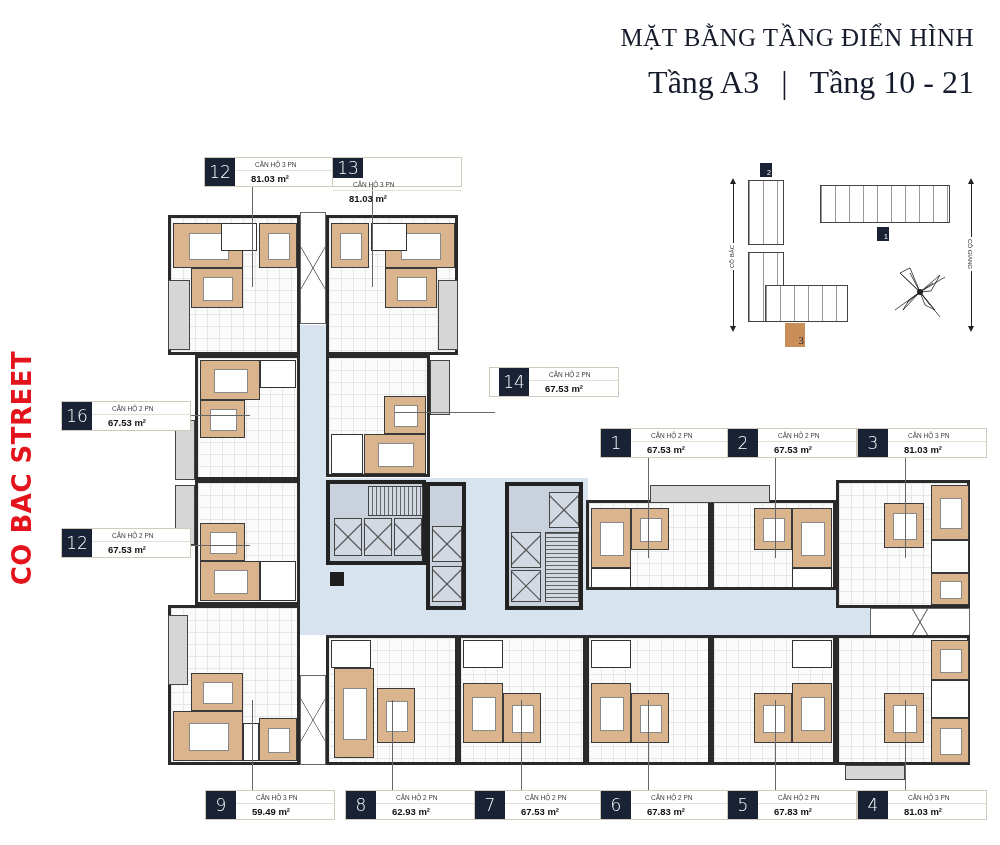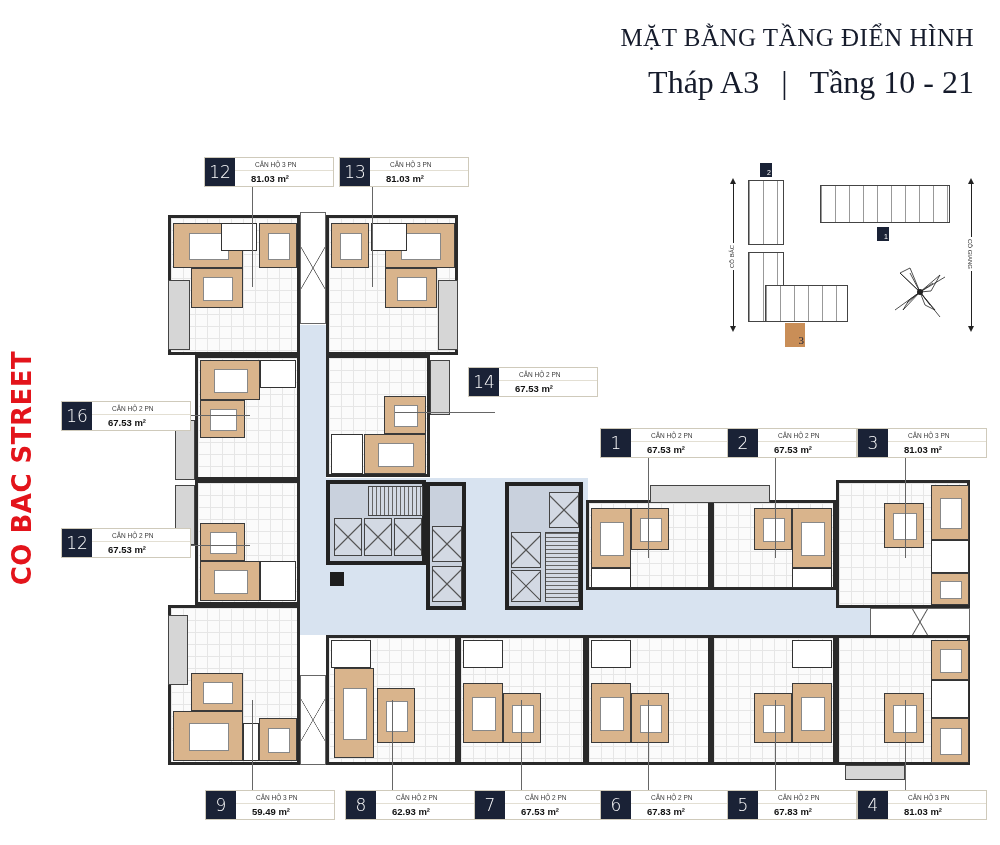--- a/index.html
+++ b/index.html
@@ -47,21 +47,21 @@
   .arrowv::after { bottom: -2px; border-top: 6px solid #222; }
   .vlbl { position: absolute; font-size: 6px; color: #333; background: #fff; padding: 2px 0; writing-mode: vertical-rl; }
   .vlbl.left { transform: rotate(180deg); }
 </style>
 </head>
 <body>
 
 <div class="title">
   <div class="l1">MẶT BẰNG TẦNG ĐIỂN HÌNH</div>
   <div class="l2">
-    <span>Tháp A3</span><span class="sep">|</span><span>Tầng 10 - 21</span>
+    <span>Tầng A3</span><span class="sep">|</span><span>Tầng 10 - 21</span>
   </div>
 </div>
 
 <div class="street">
     <span>CO BAC STREET</span>
   </div>
 
 <div class="keymap">
   <div class="arrowv" style="left:28px; top:25px; height:150px;"></div>
   <div class="vlbl left" style="left:24px; top:88px;">CÔ BẮC</div>
@@ -235,42 +235,42 @@
 <div class="leader" style="left:775px; top:700px; height:90px;"></div>
 <div class="leader" style="left:905px; top:700px; height:90px;"></div>
 
 <div class="label" style="left:204px; top:157px;">
   <div class="num">12</div>
   <div class="info">
       <div class="type">CĂN HỘ 3 PN</div>
       <div class="area">81.03 m²</div>
     </div>
 </div>
-<div class="label" style="left:339px; top:157px;">
+<div class="label" style="left:332px; top:157px;flex-direction:column;">
   <div class="num">13</div>
   <div class="info">
       <div class="type">CĂN HỘ 3 PN</div>
       <div class="area">81.03 m²</div>
     </div>
 </div>
 <div class="label" style="left:61px; top:401px;">
   <div class="num">16</div>
   <div class="info">
       <div class="type">CĂN HỘ 2 PN</div>
       <div class="area">67.53 m²</div>
     </div>
 </div>
 <div class="label" style="left:61px; top:528px;">
   <div class="num">12</div>
   <div class="info">
       <div class="type">CĂN HỘ 2 PN</div>
       <div class="area">67.53 m²</div>
     </div>
 </div>
-<div class="label" style="left:468px; top:367px;">
+<div class="label" style="left:489px; top:367px;padding-left:9px;">
   <div class="num">14</div>
   <div class="info">
       <div class="type">CĂN HỘ 2 PN</div>
       <div class="area">67.53 m²</div>
     </div>
 </div>
 <div class="label" style="left:600px; top:428px;">
   <div class="num">1</div>
   <div class="info">
       <div class="type">CĂN HỘ 2 PN</div>

